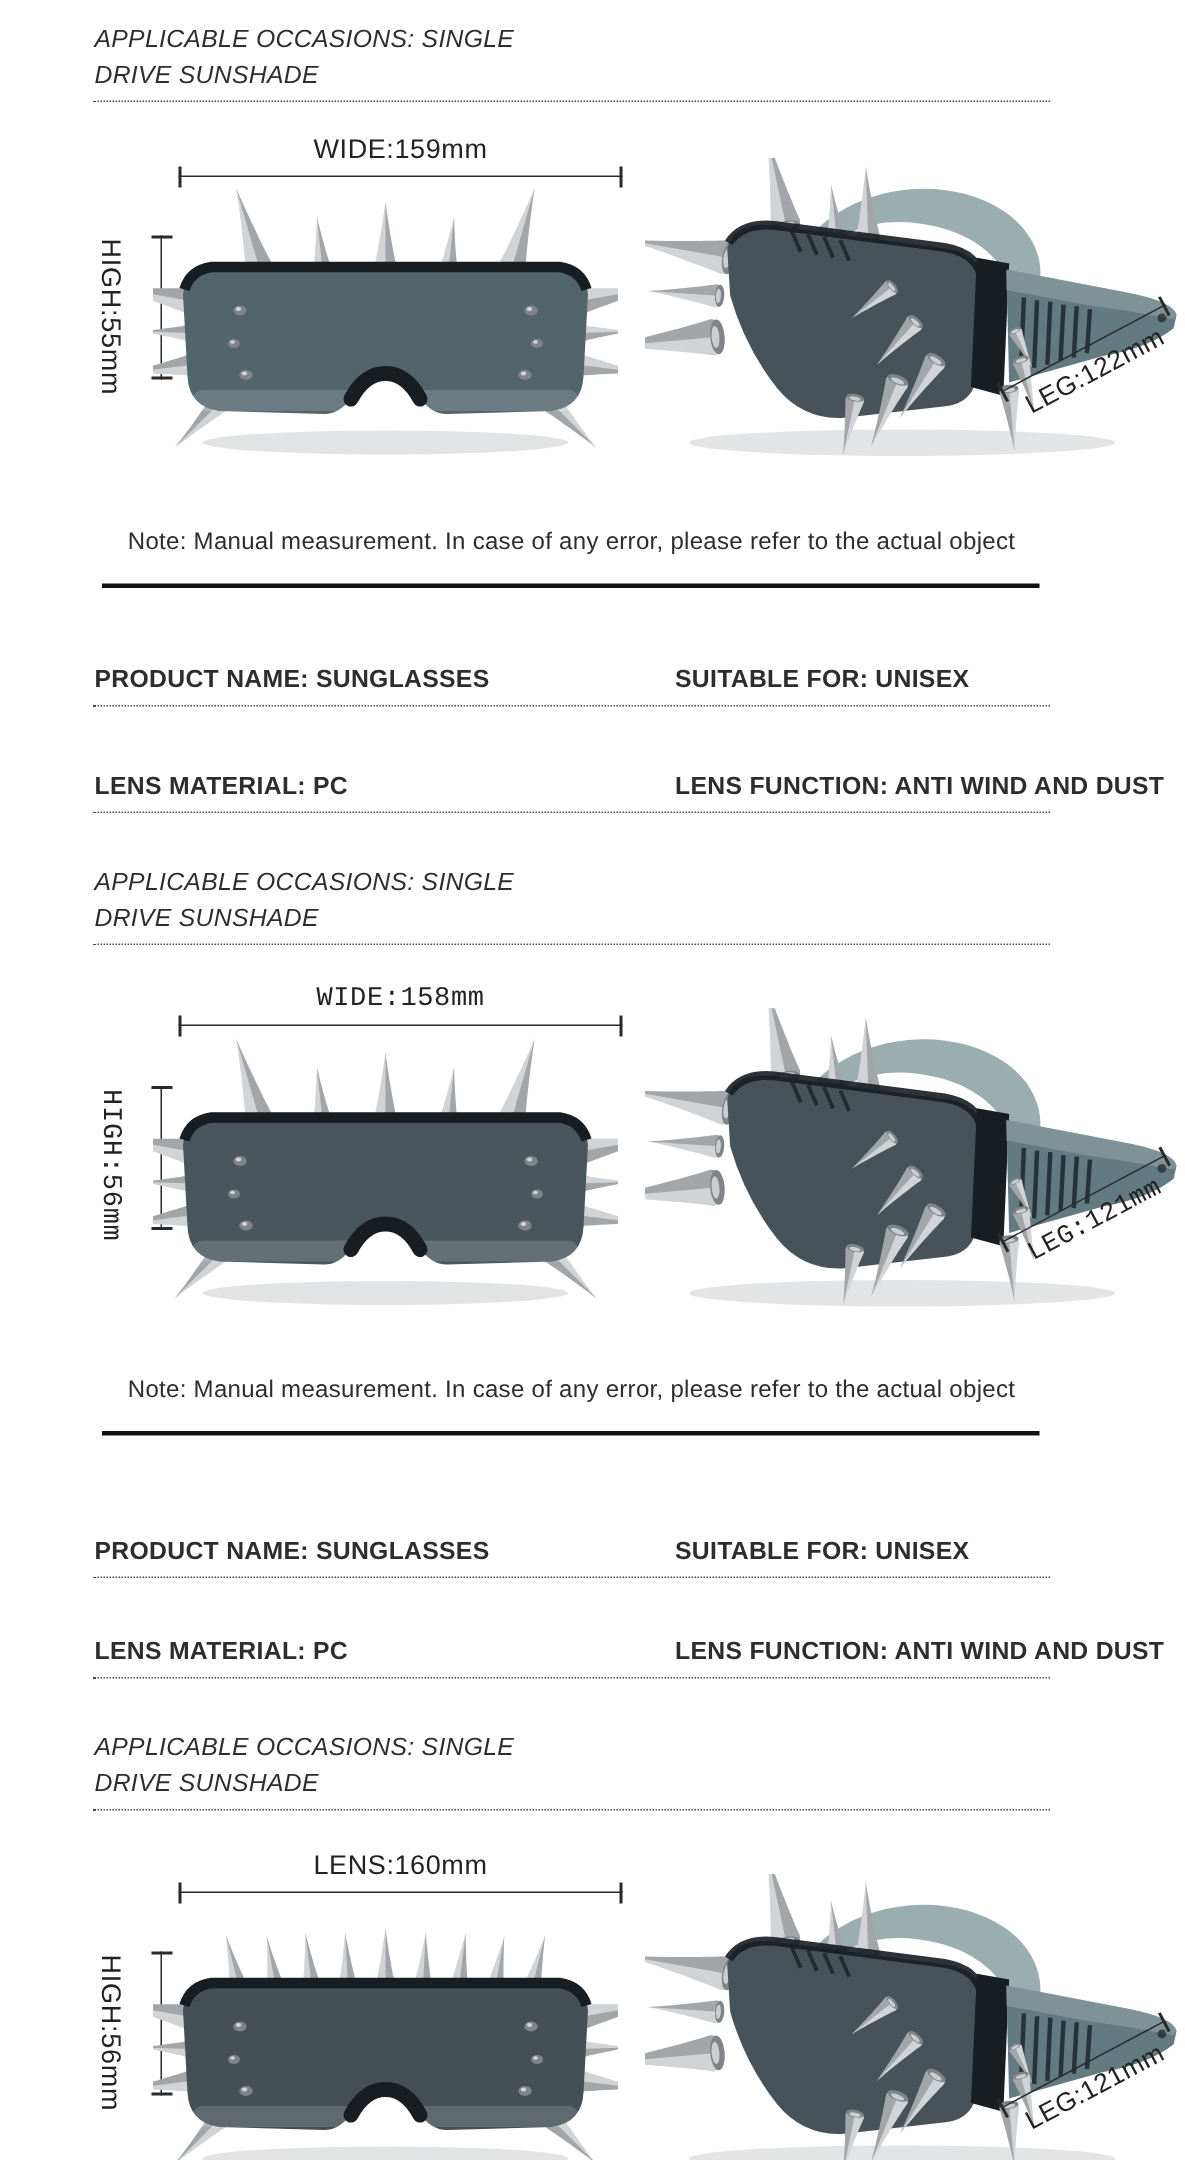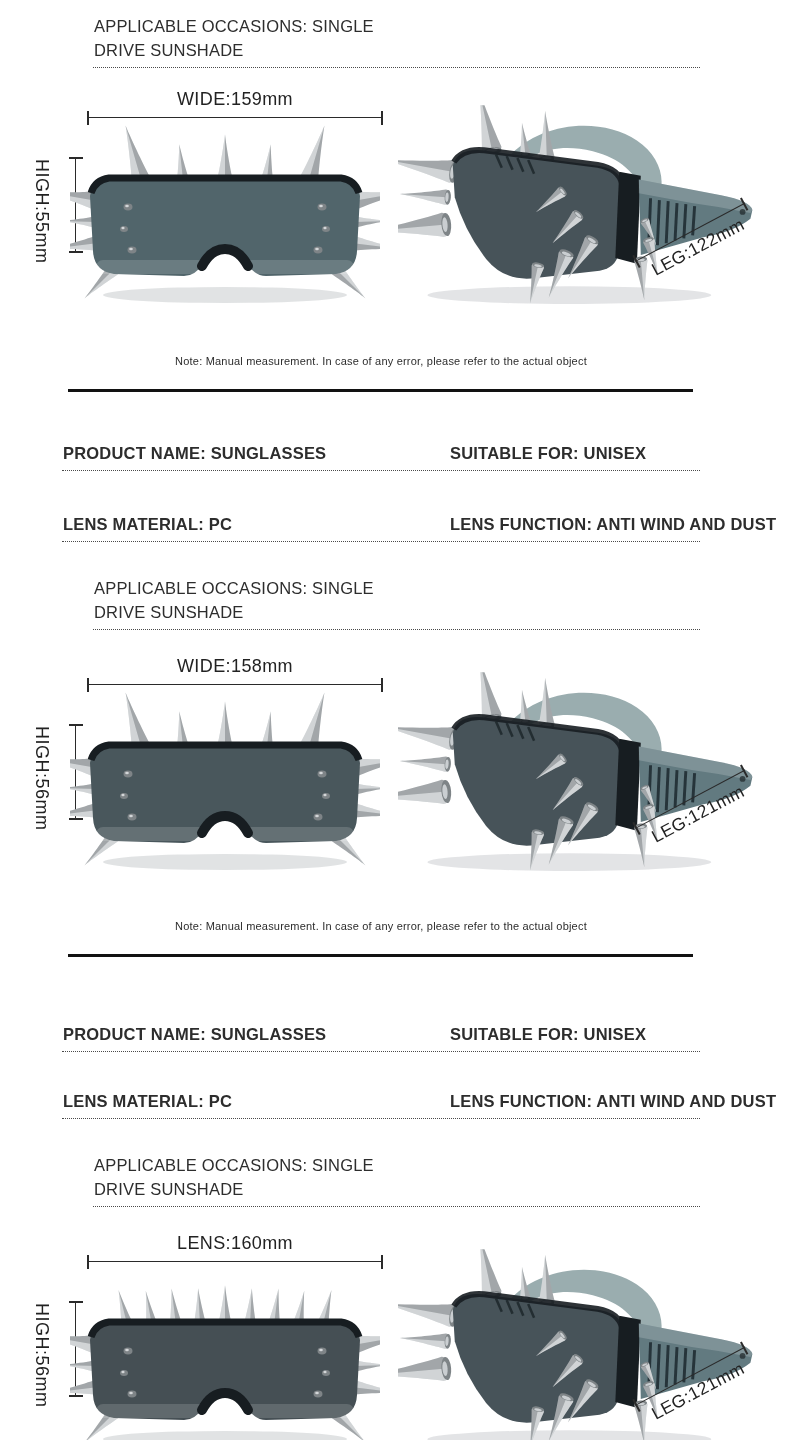--- a/index.html
+++ b/index.html
@@ -5,30 +5,30 @@
   html,body{margin:0;padding:0;background:#ffffff;}
   .page{position:relative;width:790px;height:1440px;background:#fff;overflow:hidden;
         font-family:"Liberation Sans",sans-serif;color:var(--text,#2d2d2d);}
 
   
   .spec-row{display:flex;margin:0 90px 0 62px;padding:0 0 6px 1px;
             border-bottom:1px dotted var(--divider-dotted,#4a4a4a);
             font-size:16.5px;line-height:22px;letter-spacing:.2px;white-space:nowrap;font-weight:bold;}
   .spec-left{width:387px;flex:none;}
   .spec-right{flex:1;}
-  .occasions{margin:0 90px 0 93px;padding:0 0 5px 1px;
+  .occasions{margin:0 90px 0 62px;padding:0 0 5px 1px;
              border-bottom:1px dotted var(--divider-dotted,#4a4a4a);
-             font-size:16.5px;line-height:24px;letter-spacing:.2px;}
-  .note-row{margin:0 62px;width:638px;text-align:center;font-size:11px;
+             font-size:16.5px;line-height:24px;letter-spacing:.2px;font-style:italic;}
+  .note-row{margin:0 62px;width:638px;text-align:center;font-size:16px;
             letter-spacing:.2px;line-height:19px;}
   .divider-thick{height:3px;background:var(--divider-thick,#121212);
                  margin-left:68px;width:625px;}
 
   
-  .figure-row{position:relative;height:255px;}
+  .figure-row{position:relative;height:255px;margin-left:32px;}
   .dim-label{font-size:18px;letter-spacing:.4px;color:#222;}
   .dim-hline{position:relative;height:0;border-top:1.6px solid var(--dim-line,#2a2a2a);}
   .dim-hline::before,.dim-hline::after{content:"";position:absolute;top:-7px;width:1.6px;
         height:14px;background:var(--dim-line,#2a2a2a);}
   .dim-hline::before{left:0;}
   .dim-hline::after{right:0;}
   .dim-wide{position:absolute;left:87px;top:0;width:296px;text-align:center;}
   .dim-wide .dim-hline{margin-top:7px;}
   .dim-vline{position:absolute;left:75px;top:68px;height:96px;width:0;
         border-left:1.6px solid var(--dim-line,#2a2a2a);}
@@ -197,21 +197,21 @@
   </div>
   <div class="spec-row" style="margin-top:42px;">
     <div class="spec-left">LENS MATERIAL: PC</div>
     <div class="spec-right">LENS FUNCTION: ANTI WIND AND DUST</div>
   </div>
   <div class="occasions" style="margin-top:34px;">
     <div class="mt">APPLICABLE OCCASIONS: SINGLE</div>
     <div class="mt">DRIVE SUNSHADE</div>
   </div>
 
-  <div class="figure-row fig2" style="margin-top:26px;">
+  <div class="figure-row fig2" style="margin-top:26px;font-family:Liberation Mono, monospace;">
     <div class="dim-wide">
       <div class="dim-label">WIDE:158mm</div>
       <div class="dim-hline"></div>
     </div>
     <div class="dim-high-label">HIGH:56mm</div>
     <div class="dim-vline"></div>
     <svg class="front-view" viewBox="0 0 310 195">
         <use href="#sym-front-5"></use>
       </svg>
     <svg class="side-view" viewBox="0 0 380 210">

